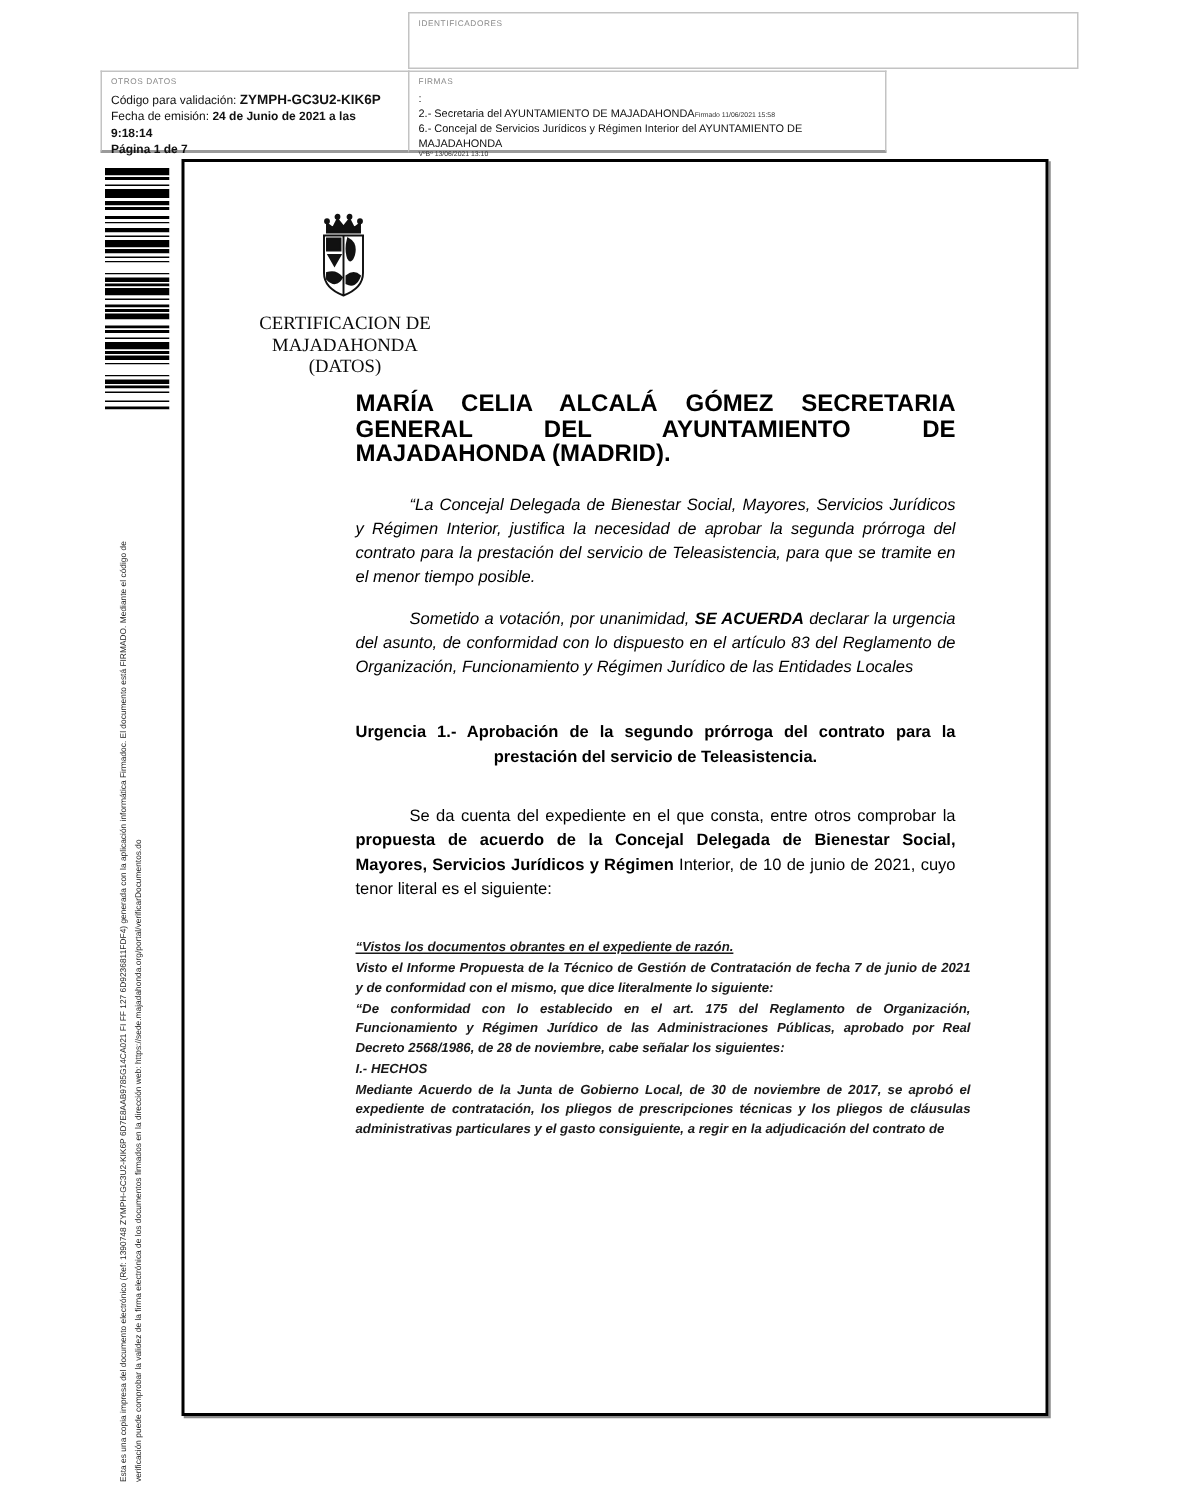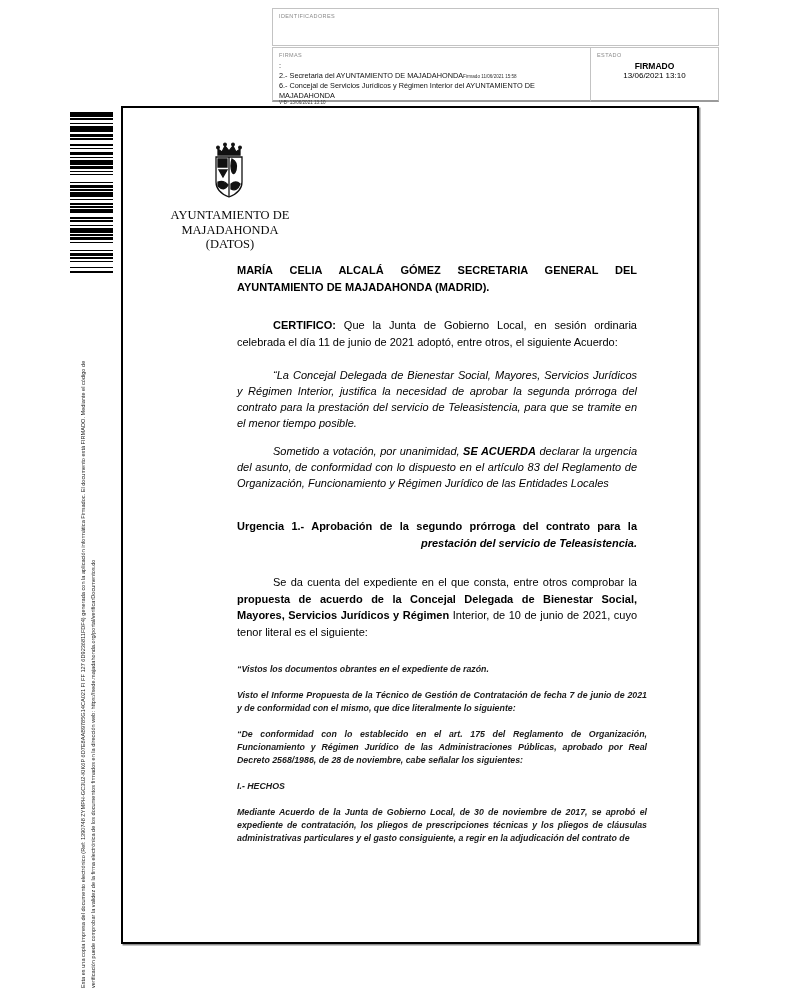--- a/index.html
+++ b/index.html
@@ -42,60 +42,59 @@
   .docbox {
     position:absolute; left:121px; top:106px; width:578px; height:838px;
     border:2px solid #000; background:#fff; box-shadow:1.5px 1.5px 0 #8d8d8d;
   }
   .arms { position:absolute; left:196px; top:142px; }
   .orgname {
     position:absolute; left:135px; top:208px; width:190px; text-align:center;
     font-family:"Liberation Serif", serif; font-size:12.5px; line-height:14.5px; color:#0a0a0a;
   }
   .body-col { position:absolute; left:237px; top:255px; width:400px; }
-  .doc-title { margin-top:7px; font-size:11px; line-height:16.5px; font-weight:bold; text-align:justify; }
+  .doc-title { margin-top:7px; font-size:16px; line-height:16.5px; font-weight:bold; text-align:justify; }
   .para { margin-top:22px; font-size:11px; line-height:16.5px; text-align:justify; text-indent:36px; }
   .quote { margin-top:17px; font-size:11px; line-height:16px; font-style:italic; text-align:justify; text-indent:36px; }
   .quote2 { margin-top:12px; }
   .urgencia { margin-top:27px; font-size:11px; line-height:17px; font-weight:bold; }
   .urg-l1 { text-align:justify; text-align-last:justify;margin-top:20px; }
-  .urg-l2 { text-align:right;font-style:italic; }
+  .urg-l2 { text-align:center; }
   .smallsec { margin-top:23px; width:410px; }
   .small-p {
     font-size:8.8px; line-height:13px; font-style:italic; font-weight:bold;
-    color:#1a1a1a; text-align:justify; margin-top:13px;
-  }
-  .small-p:first-child { margin-top:0; }
+    color:#1a1a1a; text-align:justify; margin-top:1px;
+  }
+  .small-p:first-child { margin-top:0;text-decoration:underline; }
 </style>
 </head>
 <body>
 
 <div class="page">
 
 
   <div class="hdr-cell cell-identificadores">
     <div class="hdr-label">IDENTIFICADORES</div>
   </div>
 
+  <div class="hdr-cell cell-otros">
+    <div class="hdr-label">OTROS DATOS</div>
+    <div class="hdr-text"><span>Código para validación: </span><b style="font-size:9px">ZYMPH-GC3U2-KIK6P</b></div>
+    <div class="hdr-text"><span>Fecha de emisión: </span><b>24 de Junio de 2021 a las 9:18:14</b></div>
+    <div class="hdr-text"><b>Página 1 de 7</b></div>
+  </div>
 
   <div class="hdr-cell cell-firmas">
     <div class="hdr-label">FIRMAS</div>
     <div class="firmas-line">:</div>
     <div class="firmas-line"><span>2.- Secretaria del AYUNTAMIENTO DE MAJADAHONDA</span><span class="tiny">Firmado 11/06/2021 15:58</span></div>
     <div class="firmas-line"><span>6.- Concejal de Servicios Jurídicos y Régimen Interior del AYUNTAMIENTO DE MAJADAHONDA</span></div>
     <div class="tiny">VºBº 13/06/2021 13:10</div>
   </div>
 
-  <div class="hdr-cell cell-estado">
-    <div class="hdr-label">ESTADO</div>
-    <div class="estado-center">
-      <div class="estado-status">FIRMADO</div>
-      <div class="estado-date">13/06/2021 13:10</div>
-    </div>
-  </div>
 
   <div class="barcode" id="barcode">
       <div class="bar" style="height: 4.65px; background: rgb(0, 0, 0);"></div>
       <div class="bar" style="height: 1.55px; background: rgb(255, 255, 255);"></div>
       <div class="bar" style="height: 1.55px; background: rgb(0, 0, 0);"></div>
       <div class="bar" style="height: 3.1px; background: rgb(255, 255, 255);"></div>
       <div class="bar" style="height: 1.55px; background: rgb(0, 0, 0);"></div>
       <div class="bar" style="height: 1.55px; background: rgb(255, 255, 255);"></div>
       <div class="bar" style="height: 6.2px; background: rgb(0, 0, 0);"></div>
       <div class="bar" style="height: 1.55px; background: rgb(255, 255, 255);"></div>
@@ -181,29 +180,28 @@
       <line x1="33" y1="15" x2="33" y2="55"></line>
       <path d="M22 17 L31 17 L31 25 L22 25 Z" fill="#111"></path>
       <path d="M23 28 L31 28 L27 35 Z" fill="#111"></path>
       <path d="M36 17 Q42 20 40 28 Q38 34 36 30 Q34 24 36 17 Z" fill="#111"></path>
       <path d="M22 40 Q28 38 32 43 Q28 50 22 44 Z" fill="#111"></path>
       <path d="M35 42 Q40 38 44 42 Q41 50 35 47 Z" fill="#111"></path>
     </g>
   </svg>
 
   <div class="orgname">
-    <div>AYUNTAMIENTO DE</div>
+    <div>CERTIFICACION DE</div>
     <div>MAJADAHONDA</div>
     <div>(DATOS)</div>
   </div>
 
   <div class="body-col">
     <div class="doc-title">MARÍA CELIA ALCALÁ GÓMEZ SECRETARIA GENERAL DEL AYUNTAMIENTO DE MAJADAHONDA (MADRID).</div>
 
-    <div class="para"><b>CERTIFICO:</b><span> Que la Junta de Gobierno Local, en sesión ordinaria celebrada el día 11 de junio de 2021 adoptó, entre otros, el siguiente Acuerdo:</span></div>
 
     <div class="quote">“La Concejal Delegada de Bienestar Social, Mayores, Servicios Jurídicos y Régimen Interior, justifica la necesidad de aprobar la segunda prórroga del contrato para la prestación del servicio de Teleasistencia, para que se tramite en el menor tiempo posible.</div>
 
     <div class="quote quote2"><span>Sometido a votación, por unanimidad, </span><b>SE ACUERDA</b><span> declarar la urgencia del asunto, de conformidad con lo dispuesto en el artículo 83 del Reglamento de Organización, Funcionamiento y Régimen Jurídico de las Entidades Locales</span></div>
 
     <div class="urgencia">
       <div class="urg-l1">Urgencia 1.- Aprobación de la segundo prórroga del contrato para la</div>
       <div class="urg-l2">prestación del servicio de Teleasistencia.</div>
     </div>
 

